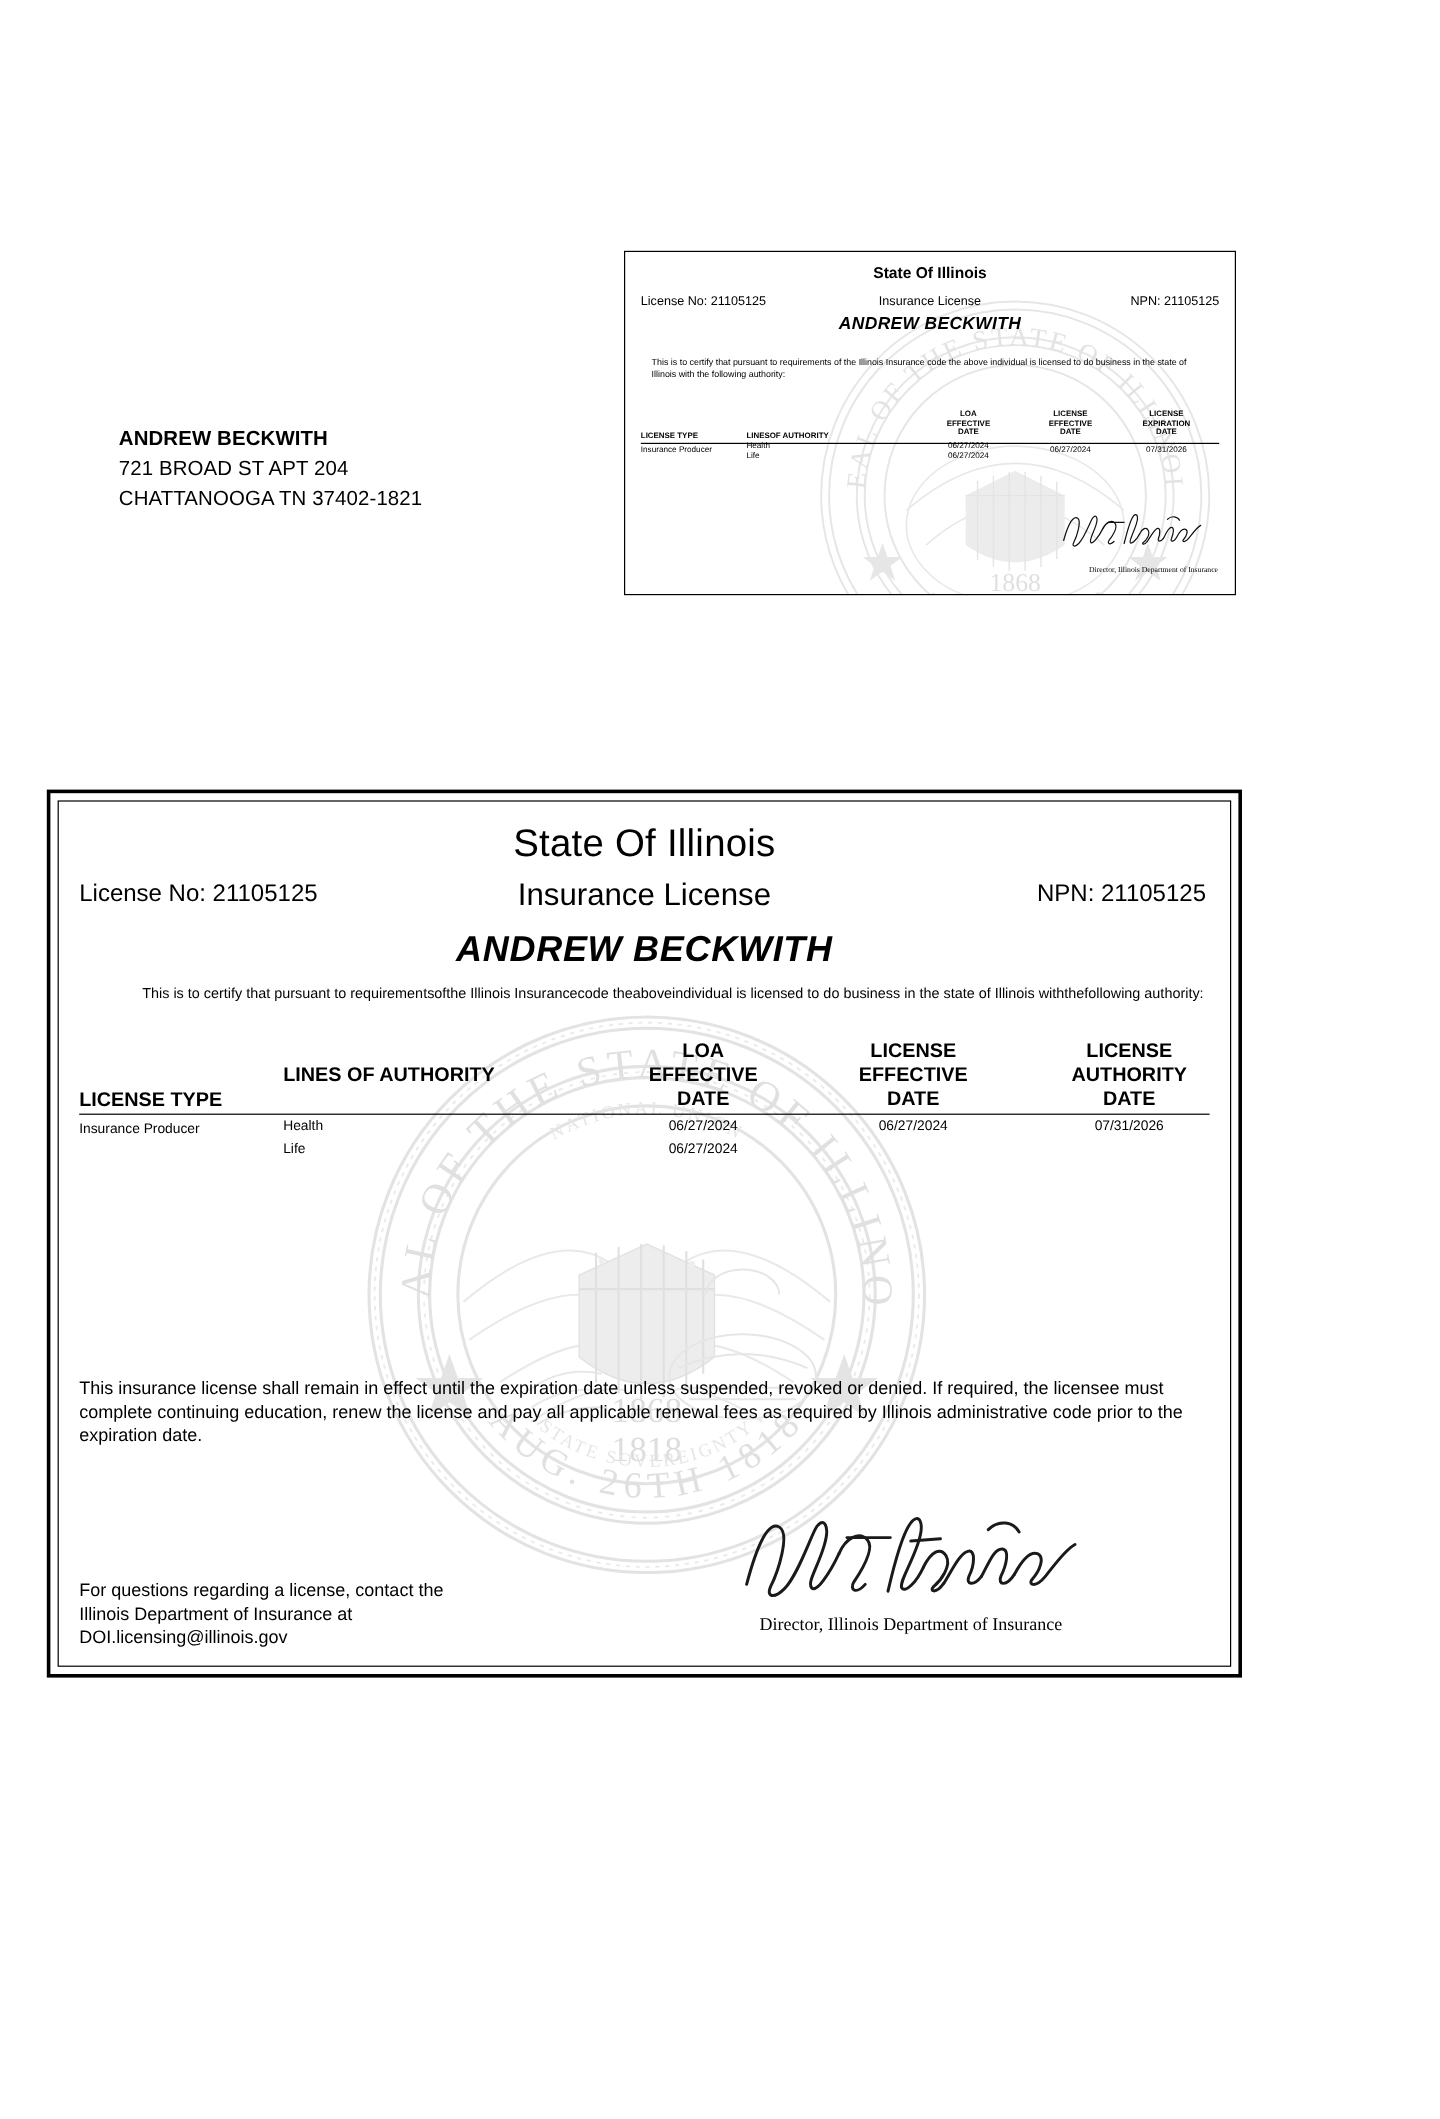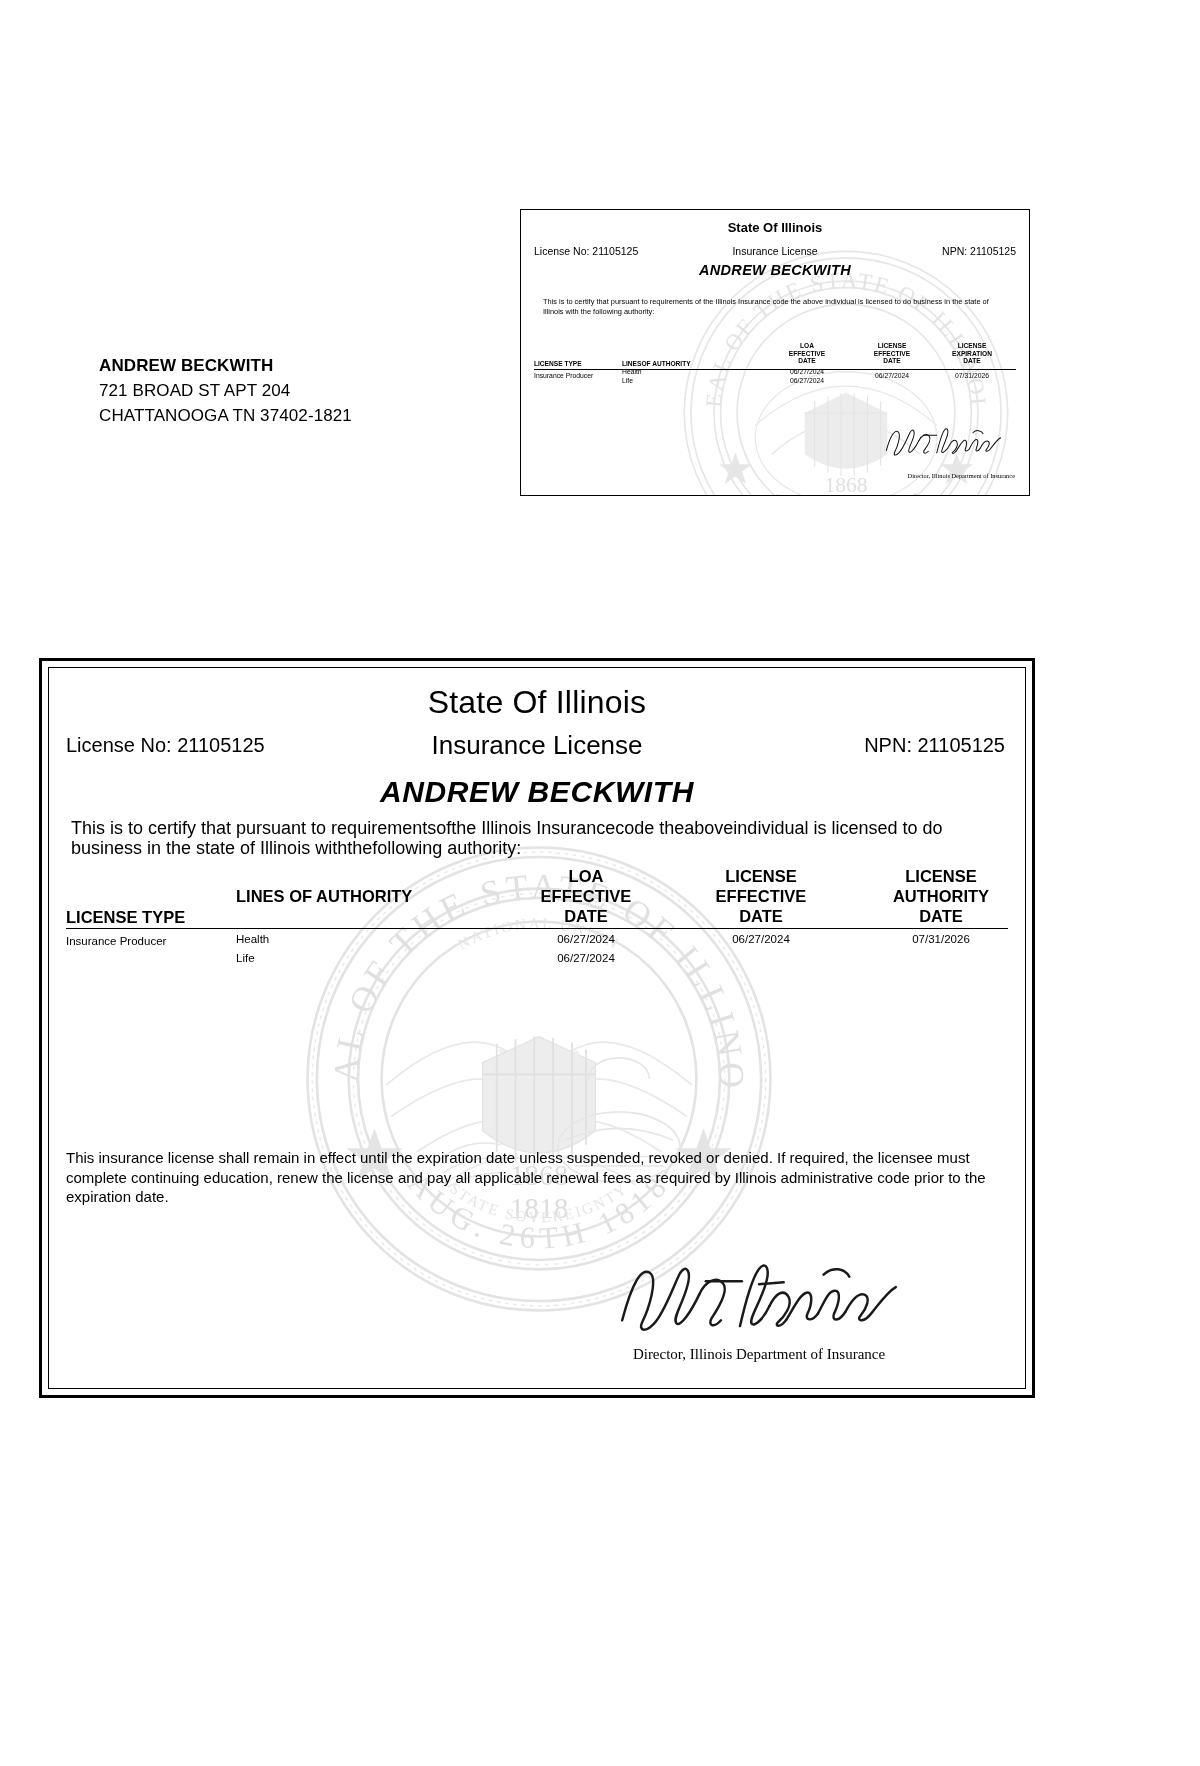--- a/index.html
+++ b/index.html
@@ -210,22 +210,22 @@
     font-size: 30px;
     font-weight: bold;
     font-style: italic;
     letter-spacing: 0.6px;
   }
   #large-cert .lc-certify {
     position: absolute;
     top: 150px;
     left: 22px;
     right: 22px;
-    text-align: left;
-    font-size: 18px;
+    text-align: right;
+    font-size: 12px;
     line-height: 20px;
   }
   #large-cert .lc-table {
     position: absolute;
     top: 196px;
     left: 17px;
     right: 17px;
     height: 105px;
   }
   #large-cert .lc-th {
@@ -519,15 +519,20 @@
           <path d="M179 73 C187 60 193 47 200 45 C207 43 206 57 201 67 C198 74 205 76 212 67"></path>
           <path d="M212 67 C219 54 223 43 230 43 C237 43 234 57 229 67 C226 75 234 76 241 65"></path>
           <path d="M241 65 C248 52 255 45 261 47 C268 50 263 62 257 69 C252 74 259 78 268 67 C277 56 285 44 294 39"></path>
           <path d="M218 26 C227 17 240 19 245 28"></path>
           <path d="M150 36 L176 34"></path>
         </g>
       </svg>
     </div>
     <div class="lc-sigtitle">Director, Illinois Department of Insurance</div>
 
+    <div class="lc-contact">
+      <div>For questions regarding a license, contact the</div>
+      <div>Illinois Department of Insurance at</div>
+      <div>DOI.licensing@illinois.gov</div>
+    </div>
 
   </div>
 </div>
 
 </body></html>

